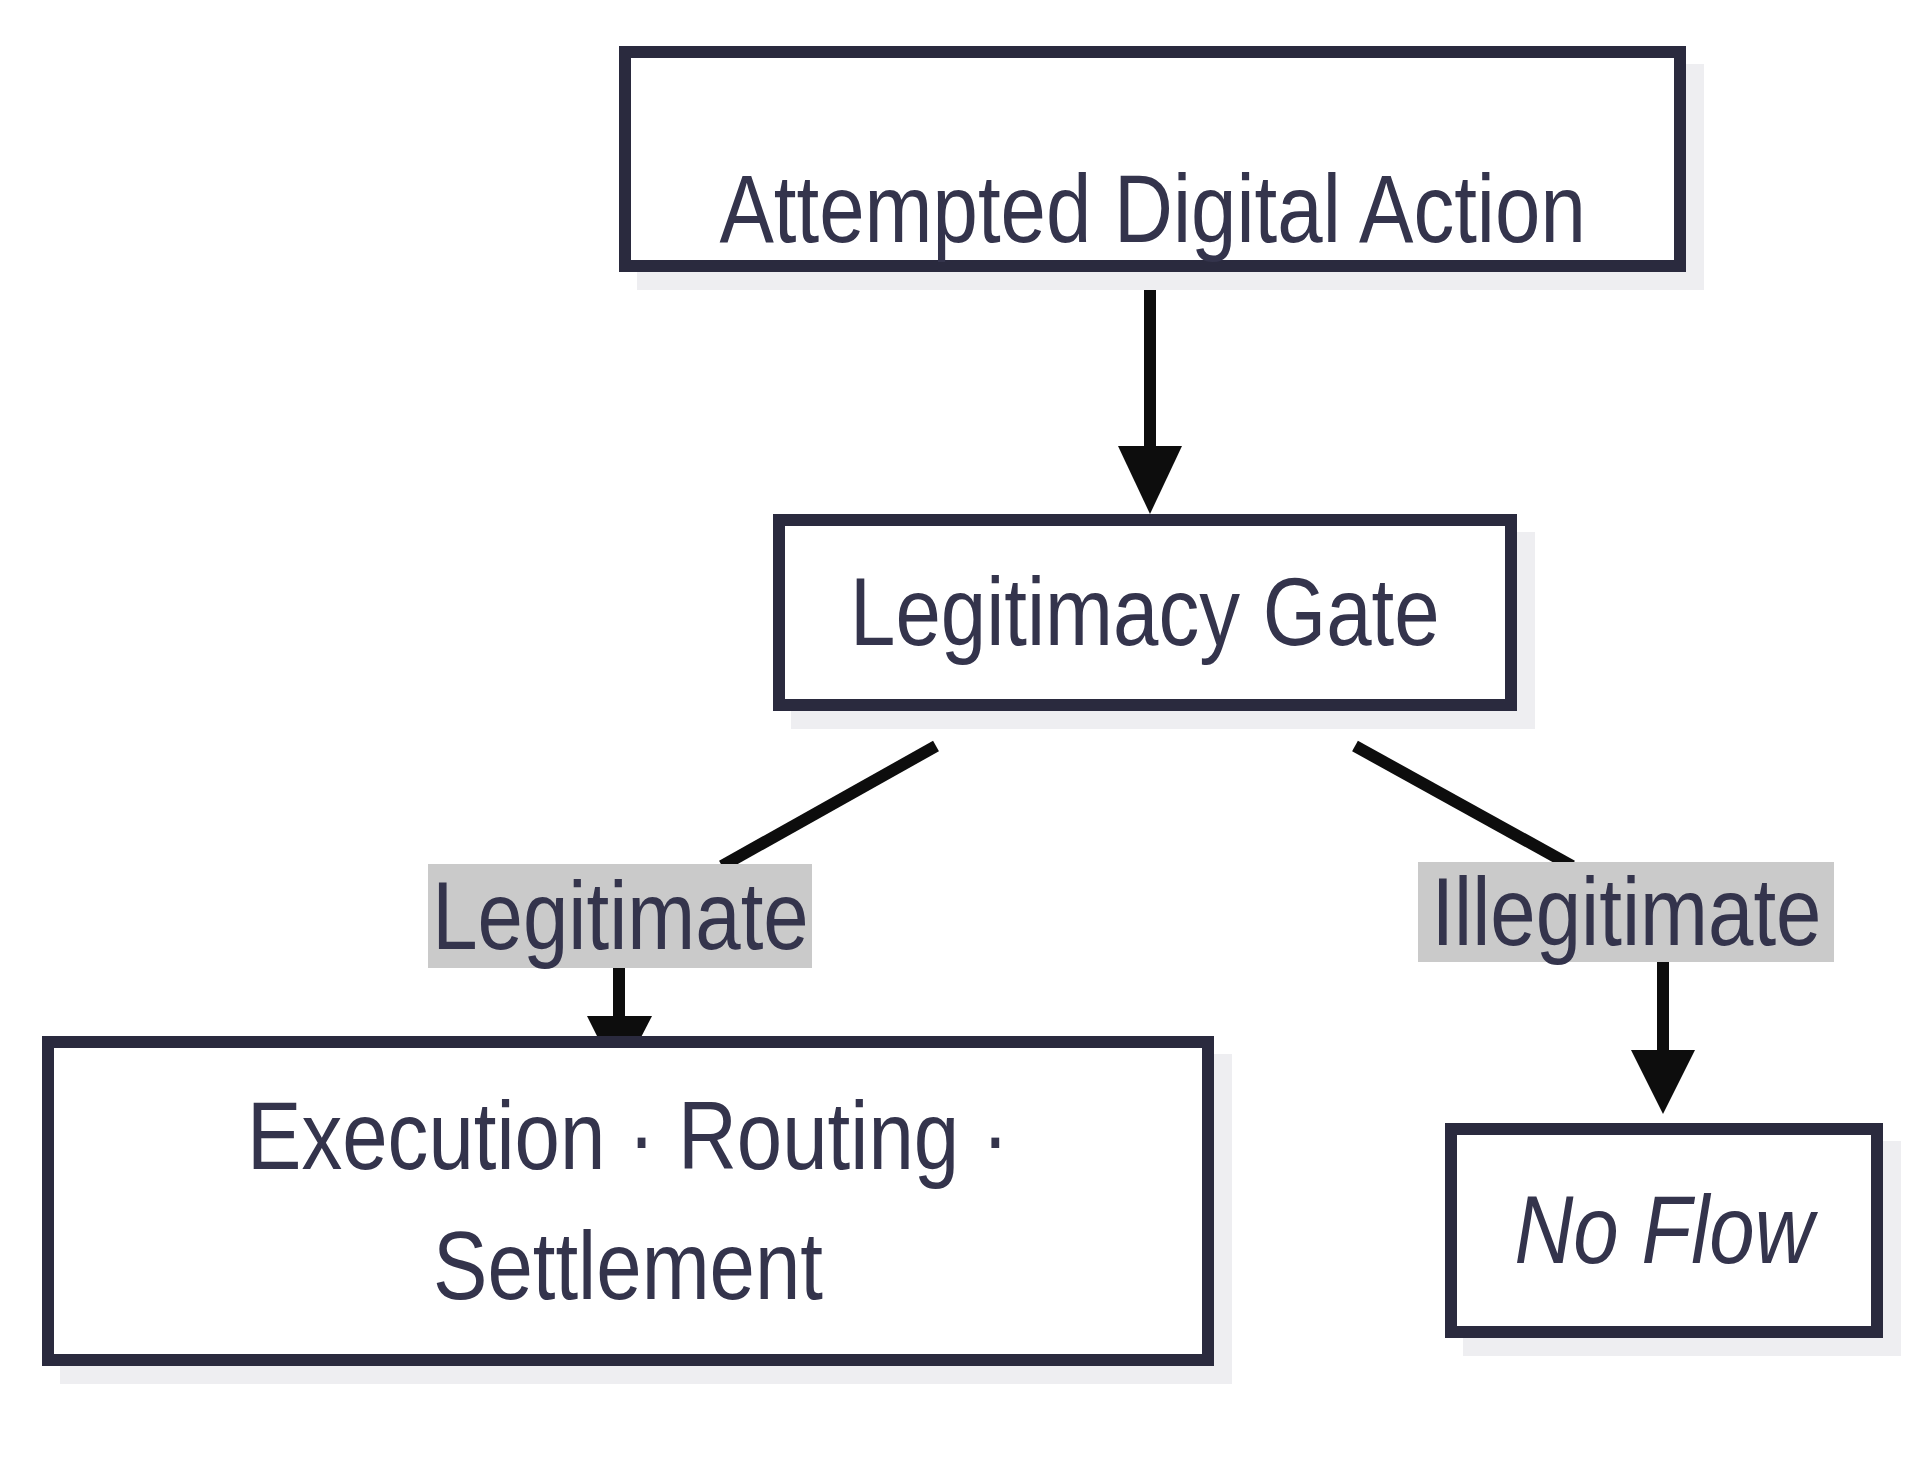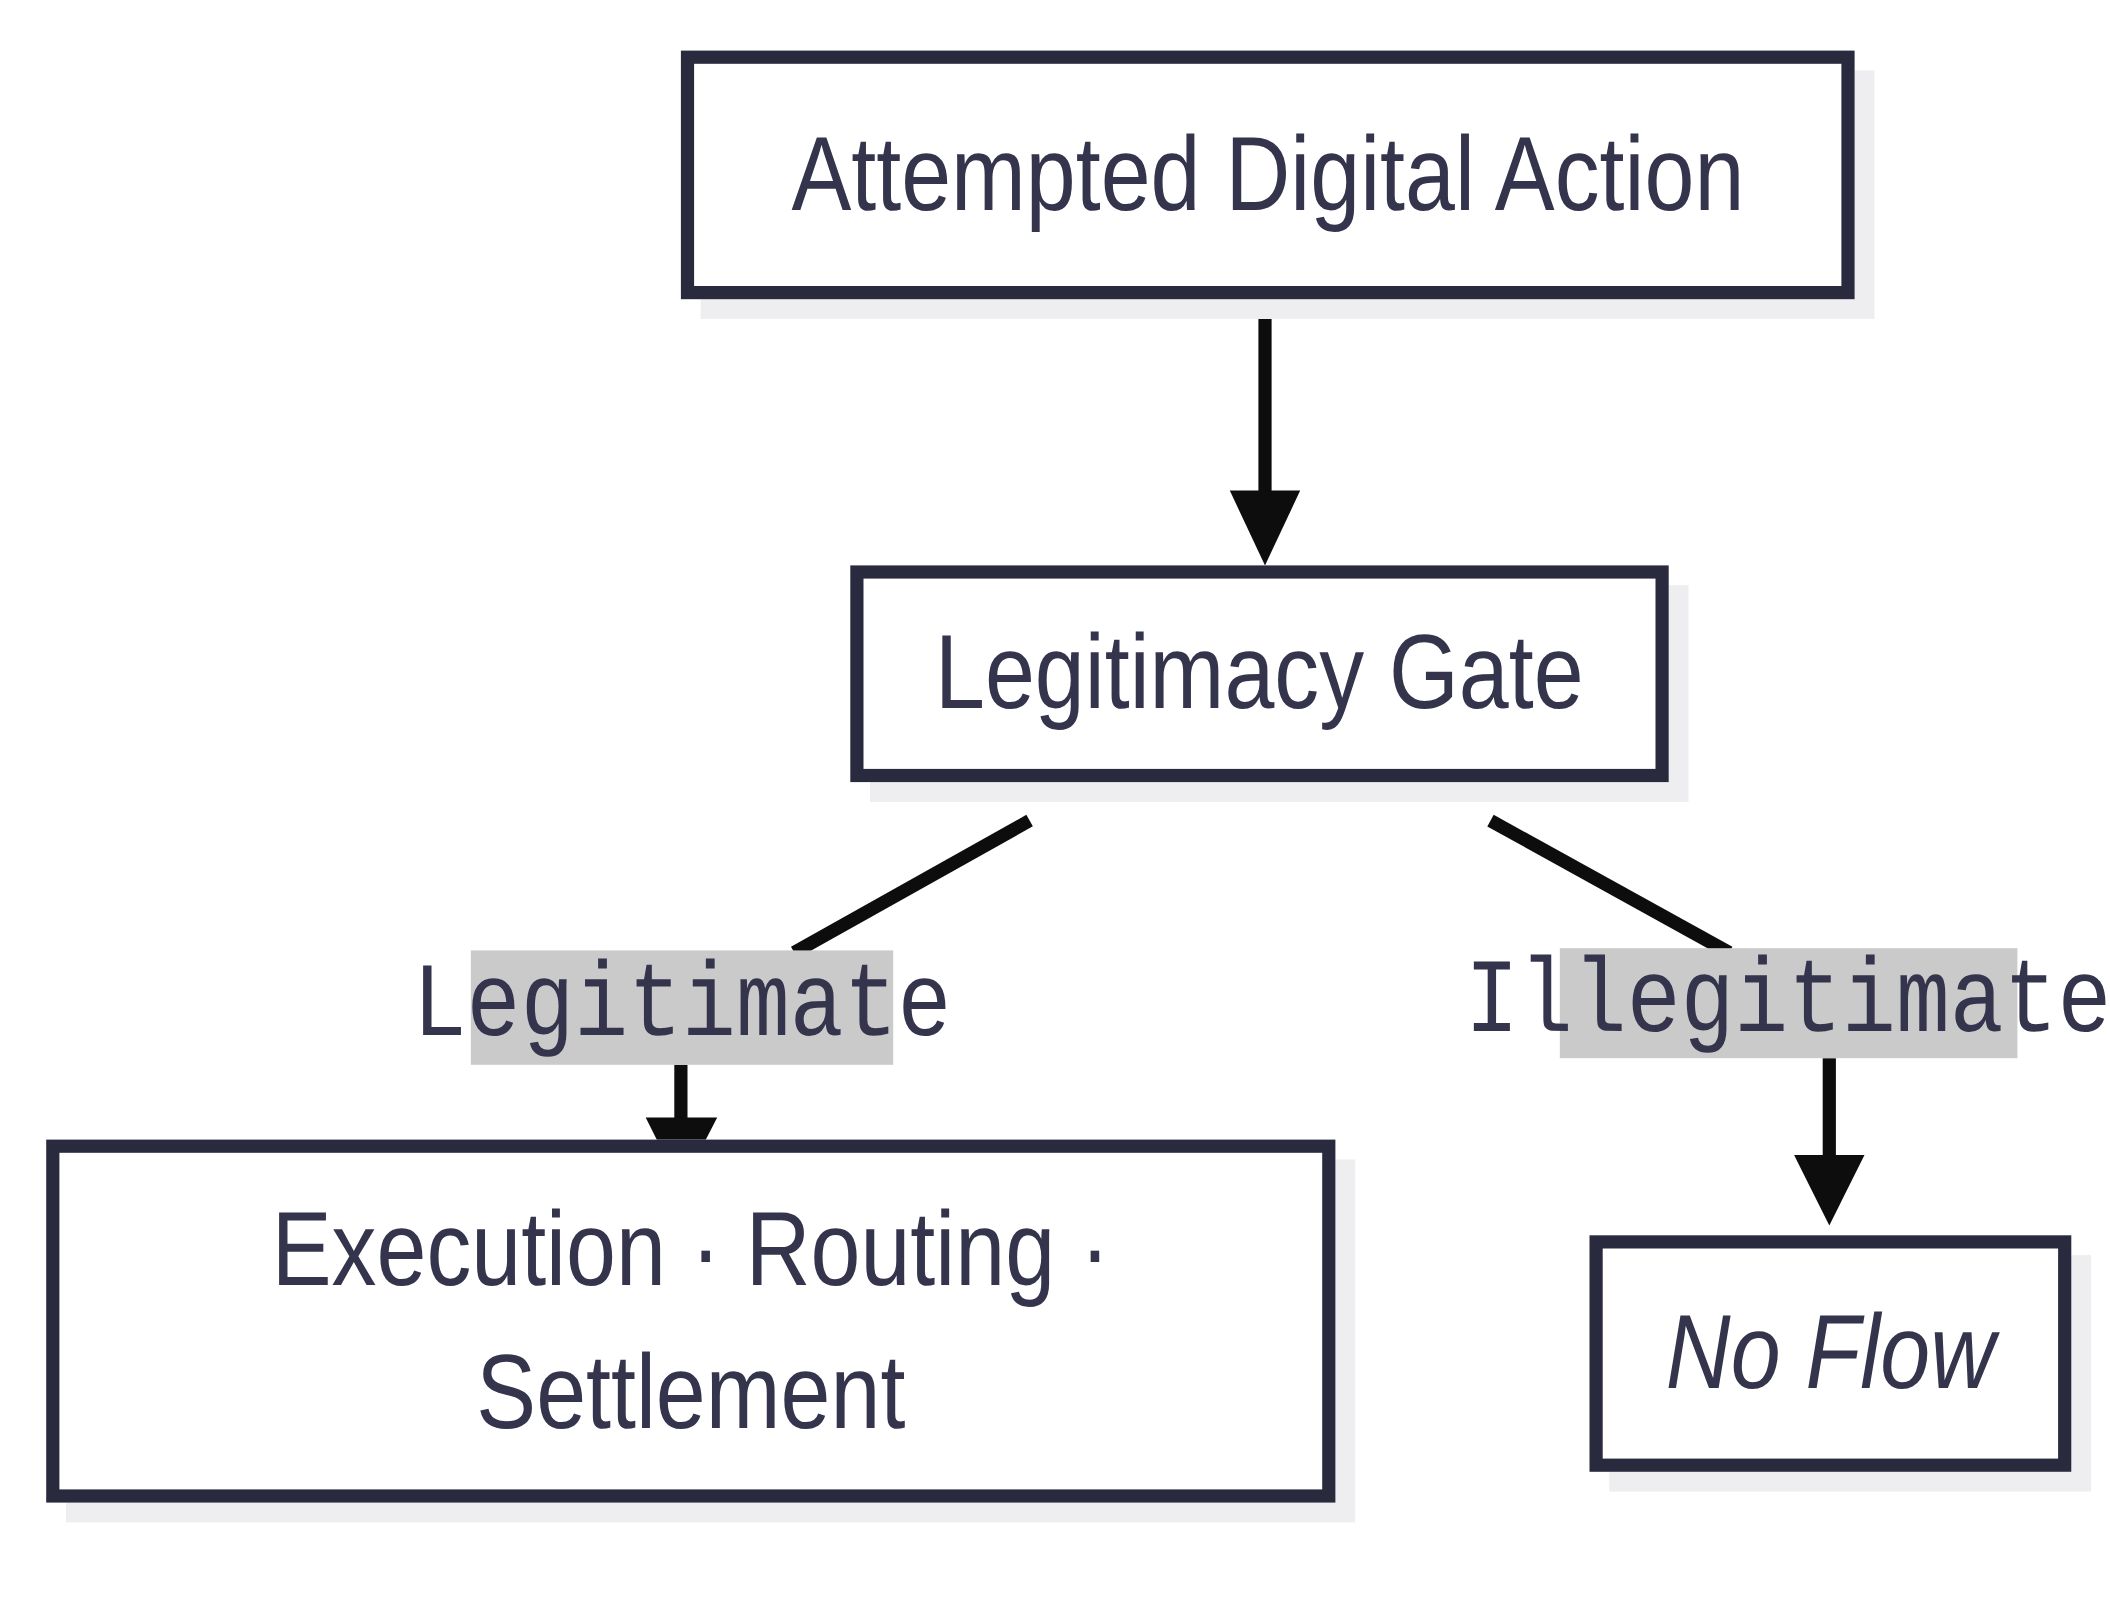--- a/index.html
+++ b/index.html
@@ -38,41 +38,40 @@
   }
   .edge-label {
     position: absolute;
     box-sizing: border-box;
     background: #cacaca;
     display: flex;
     align-items: center;
     justify-content: center;
     color: #34344c;
     text-align: center;
-    font-family: Liberation Mono, monospace;
   }
   .txt {
     display: inline-block;
     font-size: 96px;
     font-weight: 400;
     line-height: 1.05;
     white-space: nowrap;
     transform: scaleX(0.85);
     transform-origin: center center;
   }
   .txt-wrap {
     display: inline-block;
     font-size: 96px;
     font-weight: 400;
     line-height: 1.35;
     max-width: 930px;
     transform: scaleX(0.85);
     transform-origin: center center;
   }
-  #node-attempted   { left: 619px;  top: 46px;   width: 1067px; height: 226px; }
+  #node-attempted   { left: 619px;  top: 46px;   width: 1067px; height: 226px; align-items: flex-end; }
   #node-gate        { left: 773px;  top: 514px;  width: 744px;  height: 197px; }
   #label-legitimate   { left: 428px;  top: 864px; width: 384px; height: 104px; }
   #label-illegitimate { left: 1418px; top: 862px; width: 416px; height: 100px; }
   #node-execution   { left: 42px;   top: 1036px; width: 1172px; height: 330px; }
   #node-noflow      { left: 1445px; top: 1123px; width: 438px;  height: 215px; font-style: italic; }
 </style>
 </head>
 <body>
 
 <div id="canvas">

